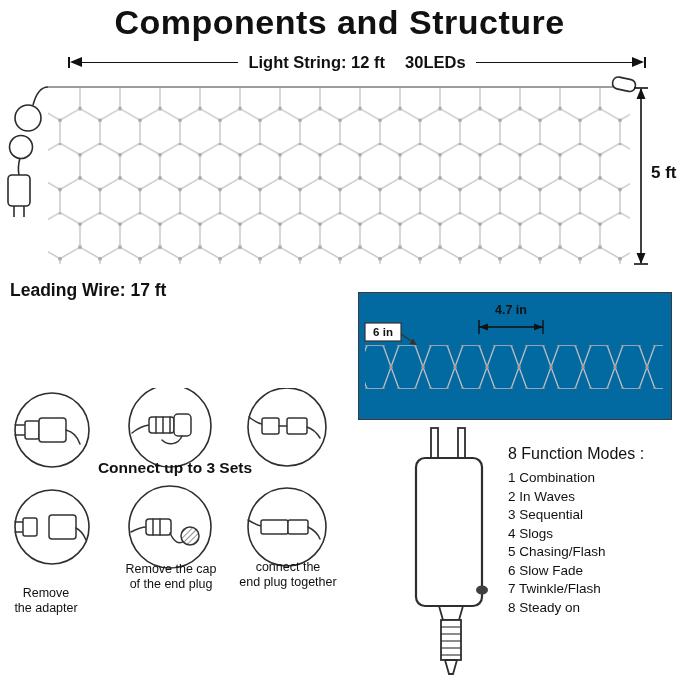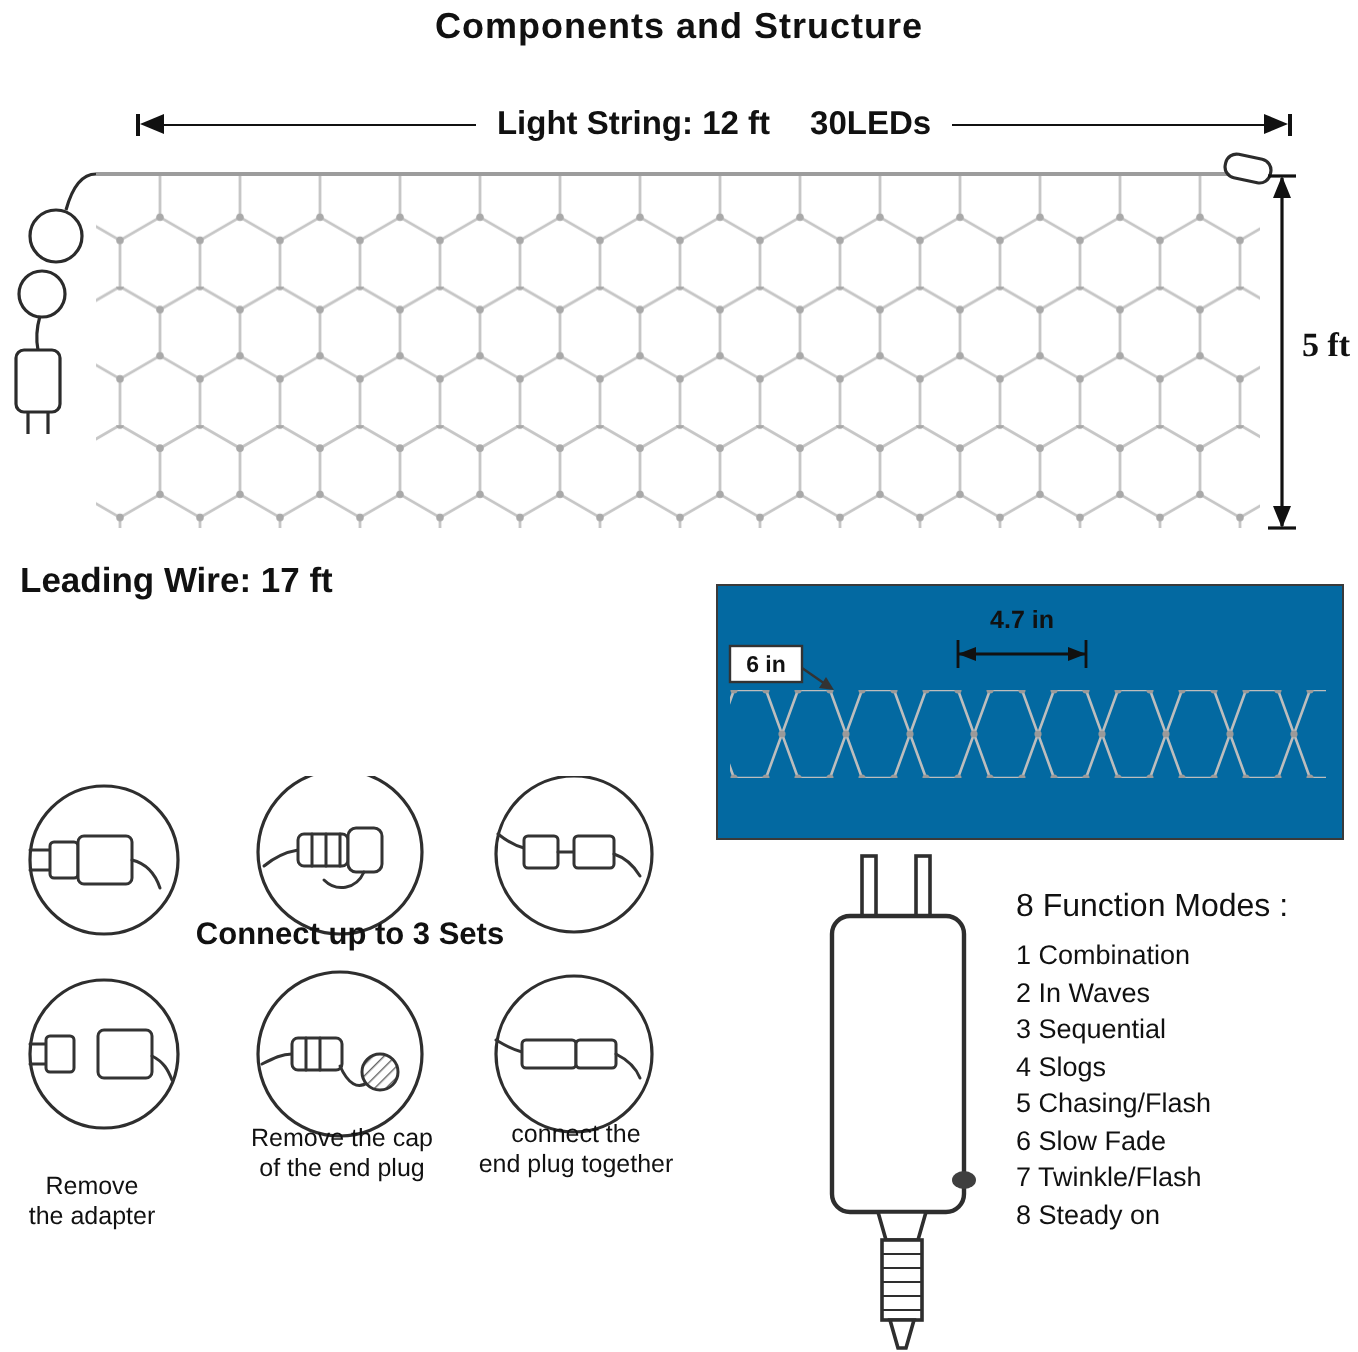--- a/index.html
+++ b/index.html
@@ -1,35 +1,35 @@
 <!DOCTYPE html>
 <html><head>
 <meta charset="utf-8">
 <style>
   html,body { margin:0; padding:0; background:#fff; }
   .page { position:relative; width:679px; height:676px; background:#fff;
           font-family:"Liberation Sans", sans-serif; color:#111; overflow:hidden; }
 
   .title { position:absolute; top:3px; left:0; width:100%; text-align:center;
-           font-size:18px; font-weight:bold; letter-spacing:.5px; }
+           font-size:34px; font-weight:bold; letter-spacing:.5px; }
 
   
   .h-arrow { position:absolute; top:53px; left:55px; width:578px; height:18px;
              display:flex; align-items:center;padding-left:13px; }
   .h-arrow .lbl { font-weight:bold; font-size:16.5px; margin:0 10px; white-space:nowrap; }
   .h-arrow .leds { }
   .h-line { flex:1; height:0; border-top:1.7px solid #111; }
   .h-tick { width:2px; height:11px; background:#111; }
   .ah { width:0; height:0; border-top:5px solid transparent; border-bottom:5px solid transparent; }
   .ah.left  { border-right:12px solid #111; }
   .ah.right { border-left:12px solid #111; }
 
   .net-svg { position:absolute; left:0; top:74px; }
 
-  .five-ft { position:absolute; left:651px; top:163px; font-weight:bold; font-size:17px;font-family:Liberation Serif, serif; }
+  .five-ft { position:absolute; left:651px; top:163px; font-weight:bold; font-size:17px; }
 
   .leading-wire { position:absolute; left:10px; top:280px; font-weight:bold; font-size:17.5px; }
 
   .detail-box { position:absolute; left:358px; top:292px; width:314px; height:128px;
                 border:1.5px solid #3a3a3a; box-sizing:border-box; background:#0369a1; }
 
   .steps-svg { position:absolute; left:0; top:388px; }
   .connect-heading { position:absolute; left:55px; top:459px; width:240px; text-align:center;
                      font-weight:bold; font-size:15.5px; }
   .caption { position:absolute; text-align:center; font-size:12.5px; line-height:15px;

